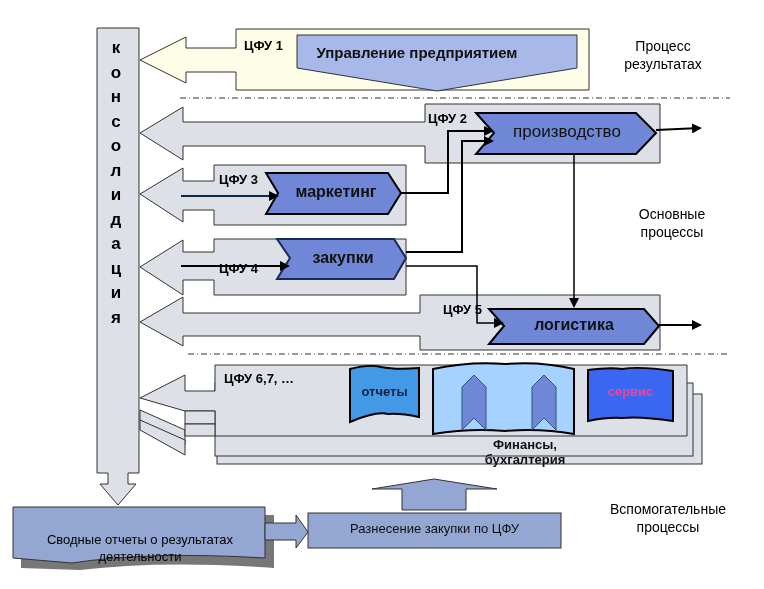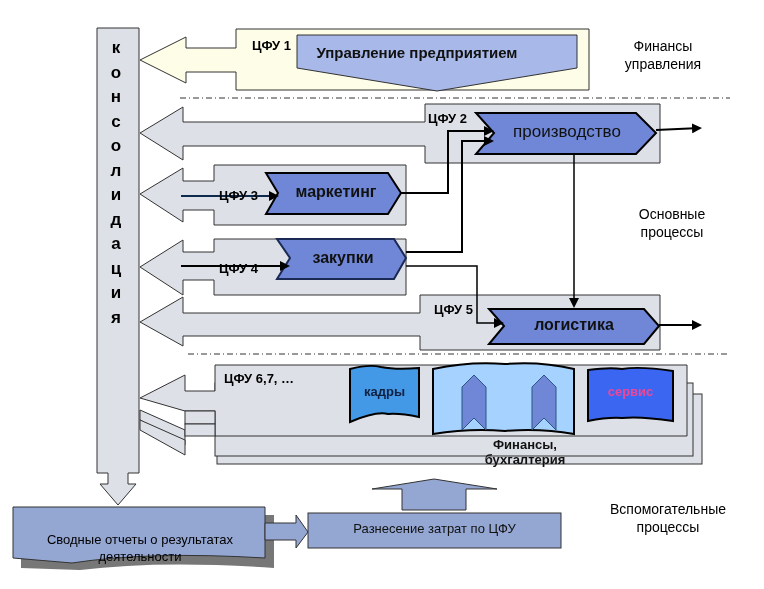--- a/index.html
+++ b/index.html
@@ -84,36 +84,36 @@
     <div class="letter" style="top: 136px;">о</div>
     <div class="letter" style="top: 160.5px;">л</div>
     <div class="letter" style="top: 185px;">и</div>
     <div class="letter" style="top: 209.5px;">д</div>
     <div class="letter" style="top: 234px;">а</div>
     <div class="letter" style="top: 258.5px;">ц</div>
     <div class="letter" style="top: 283px;">и</div>
     <div class="letter" style="top: 307.5px;">я</div>
   </div>
 
-<div class="lbl cfu" style="left:252px;top:38px;">ЦФУ 1</div>
+<div class="lbl cfu" style="left:244px;top:38px;">ЦФУ 1</div>
 <div class="lbl cfu" style="left:428px;top:111px;">ЦФУ 2</div>
-<div class="lbl cfu" style="left:219px;top:188px;">ЦФУ 3</div>
+<div class="lbl cfu" style="left:219px;top:172px;">ЦФУ 3</div>
 <div class="lbl cfu" style="left:219px;top:246px;margin-top:15px;">ЦФУ 4</div>
-<div class="lbl cfu" style="left:434px;top:302px;">ЦФУ 5</div>
+<div class="lbl cfu" style="left:443px;top:302px;">ЦФУ 5</div>
 <div class="lbl cfu" style="left:224px;top:371px;">ЦФУ 6,7, …</div>
 
 <div class="lbl proc" style="left:297px;top:44px;width:240px;font-size:15px;">Управление предприятием</div>
 <div class="lbl proc" style="left:492px;top:122px;width:150px;font-size:17px;font-weight:normal;">производство</div>
 <div class="lbl proc" style="left:280px;top:183px;width:112px;font-size:16px;">маркетинг</div>
 <div class="lbl proc" style="left:290px;top:249px;width:106px;font-size:16px;">закупки</div>
 <div class="lbl proc" style="left:504px;top:316px;width:140px;font-size:16px;">логистика</div>
 
-<div class="lbl proc" style="left:350px;top:384px;width:69px;font-size:13px;color:#102040;">кадры</div>
+<div class="lbl proc" style="left:350px;top:384px;width:69px;font-size:13px;color:#102040;">отчеты</div>
 <div class="lbl proc" style="left:588px;top:384px;width:85px;font-size:13px;color:#ec4899;">сервис</div>
 <div class="lbl proc" style="left:455px;top:437px;width:140px;font-size:13px;line-height:15px;white-space:pre-line;">Финансы,
 бухгалтерия</div>
 
 <div class="lbl side" style="left:20px;top:513px;width:240px;font-size:13px;line-height:17px;margin-top:18px;">Сводные отчеты о результатах деятельности</div>
-<div class="lbl proc" style="left:308px;top:521px;width:253px;font-size:13px;font-weight:normal;">Разнесение затрат по ЦФУ</div>
+<div class="lbl proc" style="left:308px;top:521px;width:253px;font-size:13px;font-weight:normal;">Разнесение закупки по ЦФУ</div>
 
-<div class="lbl side" style="left:608px;top:37px;width:110px;">Финансы управления</div>
+<div class="lbl side" style="left:608px;top:37px;width:110px;">Процесс результатах</div>
 <div class="lbl side" style="left:622px;top:205px;width:100px;">Основные процессы</div>
 <div class="lbl side" style="left:588px;top:500px;width:160px;">Вспомогательные процессы</div>
 
 </body></html>

